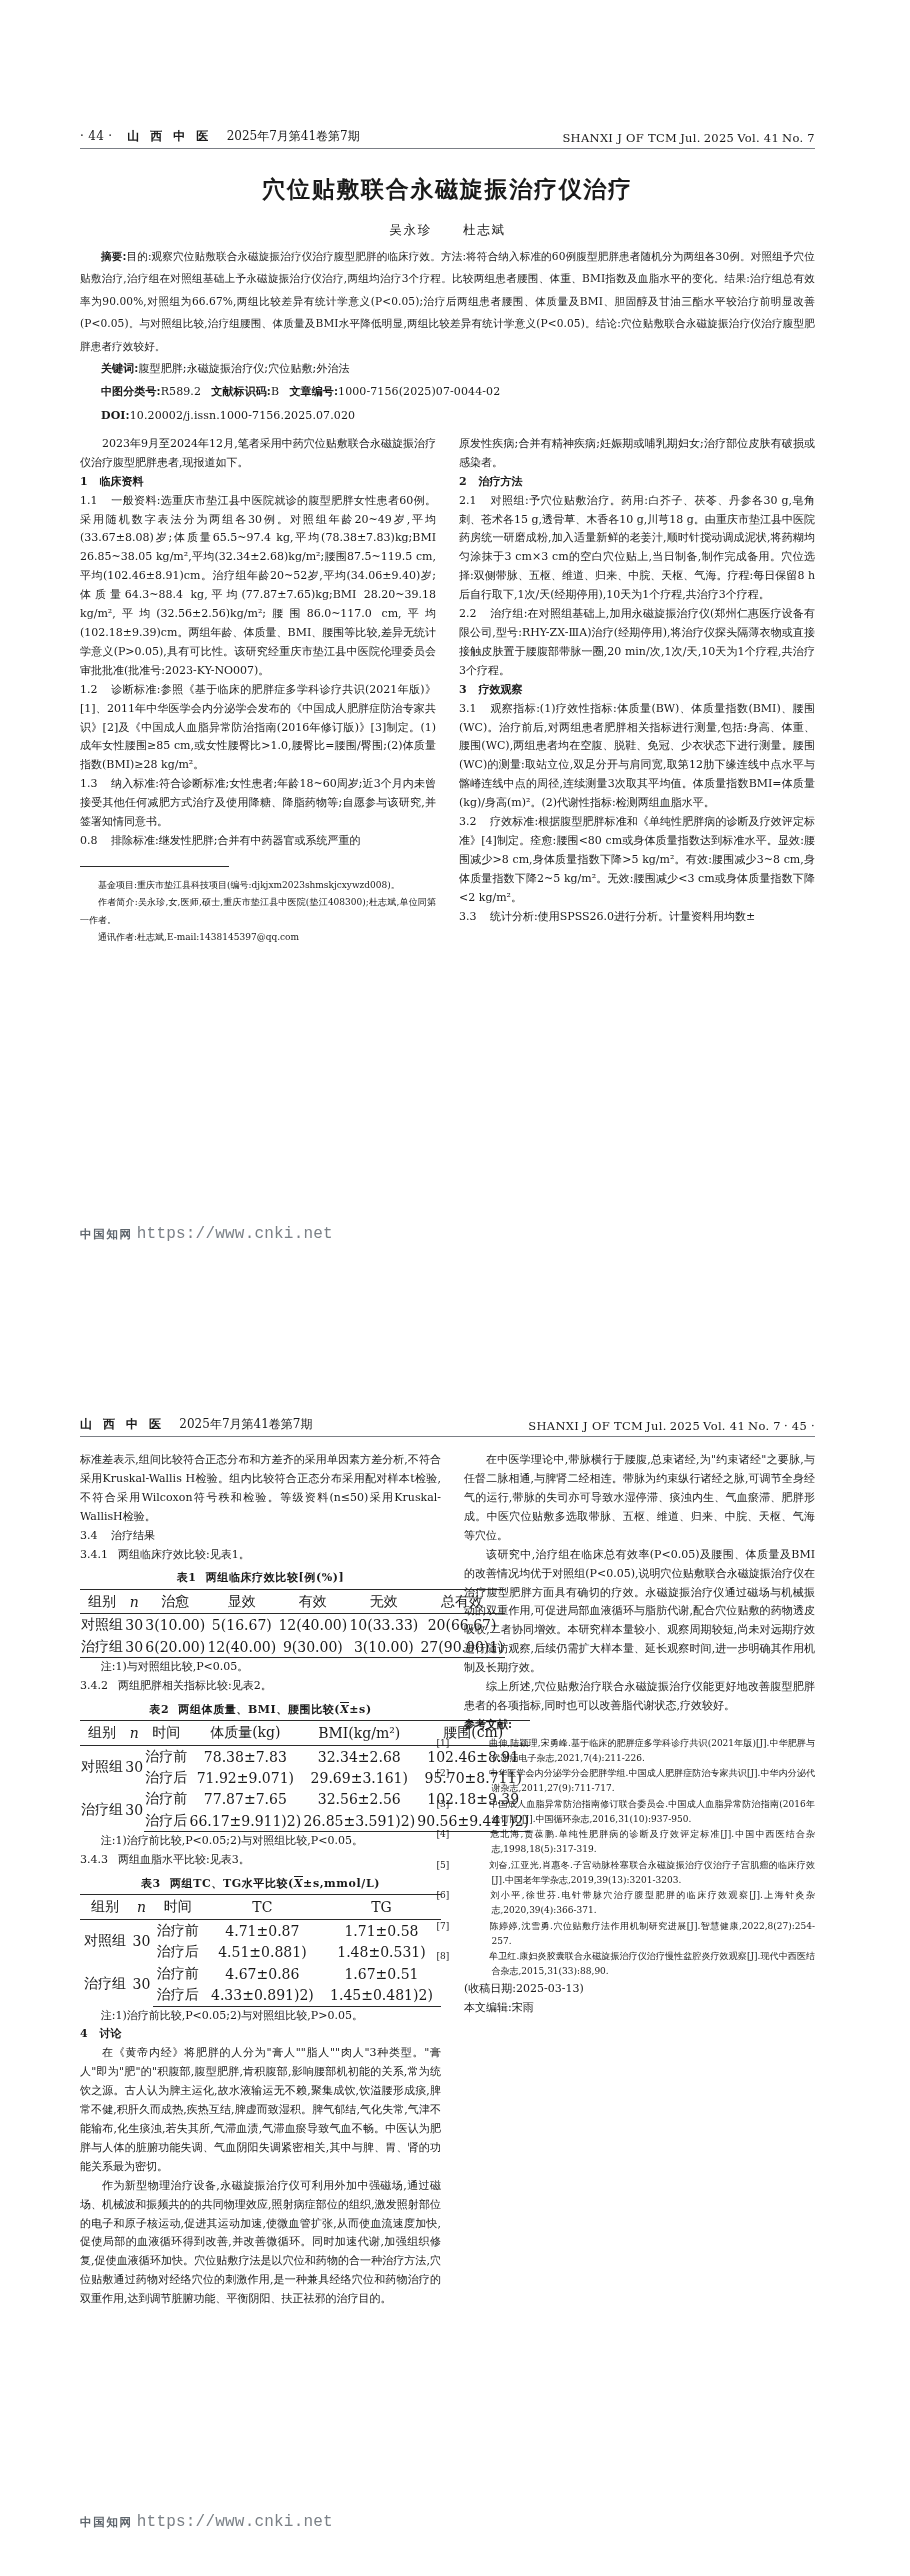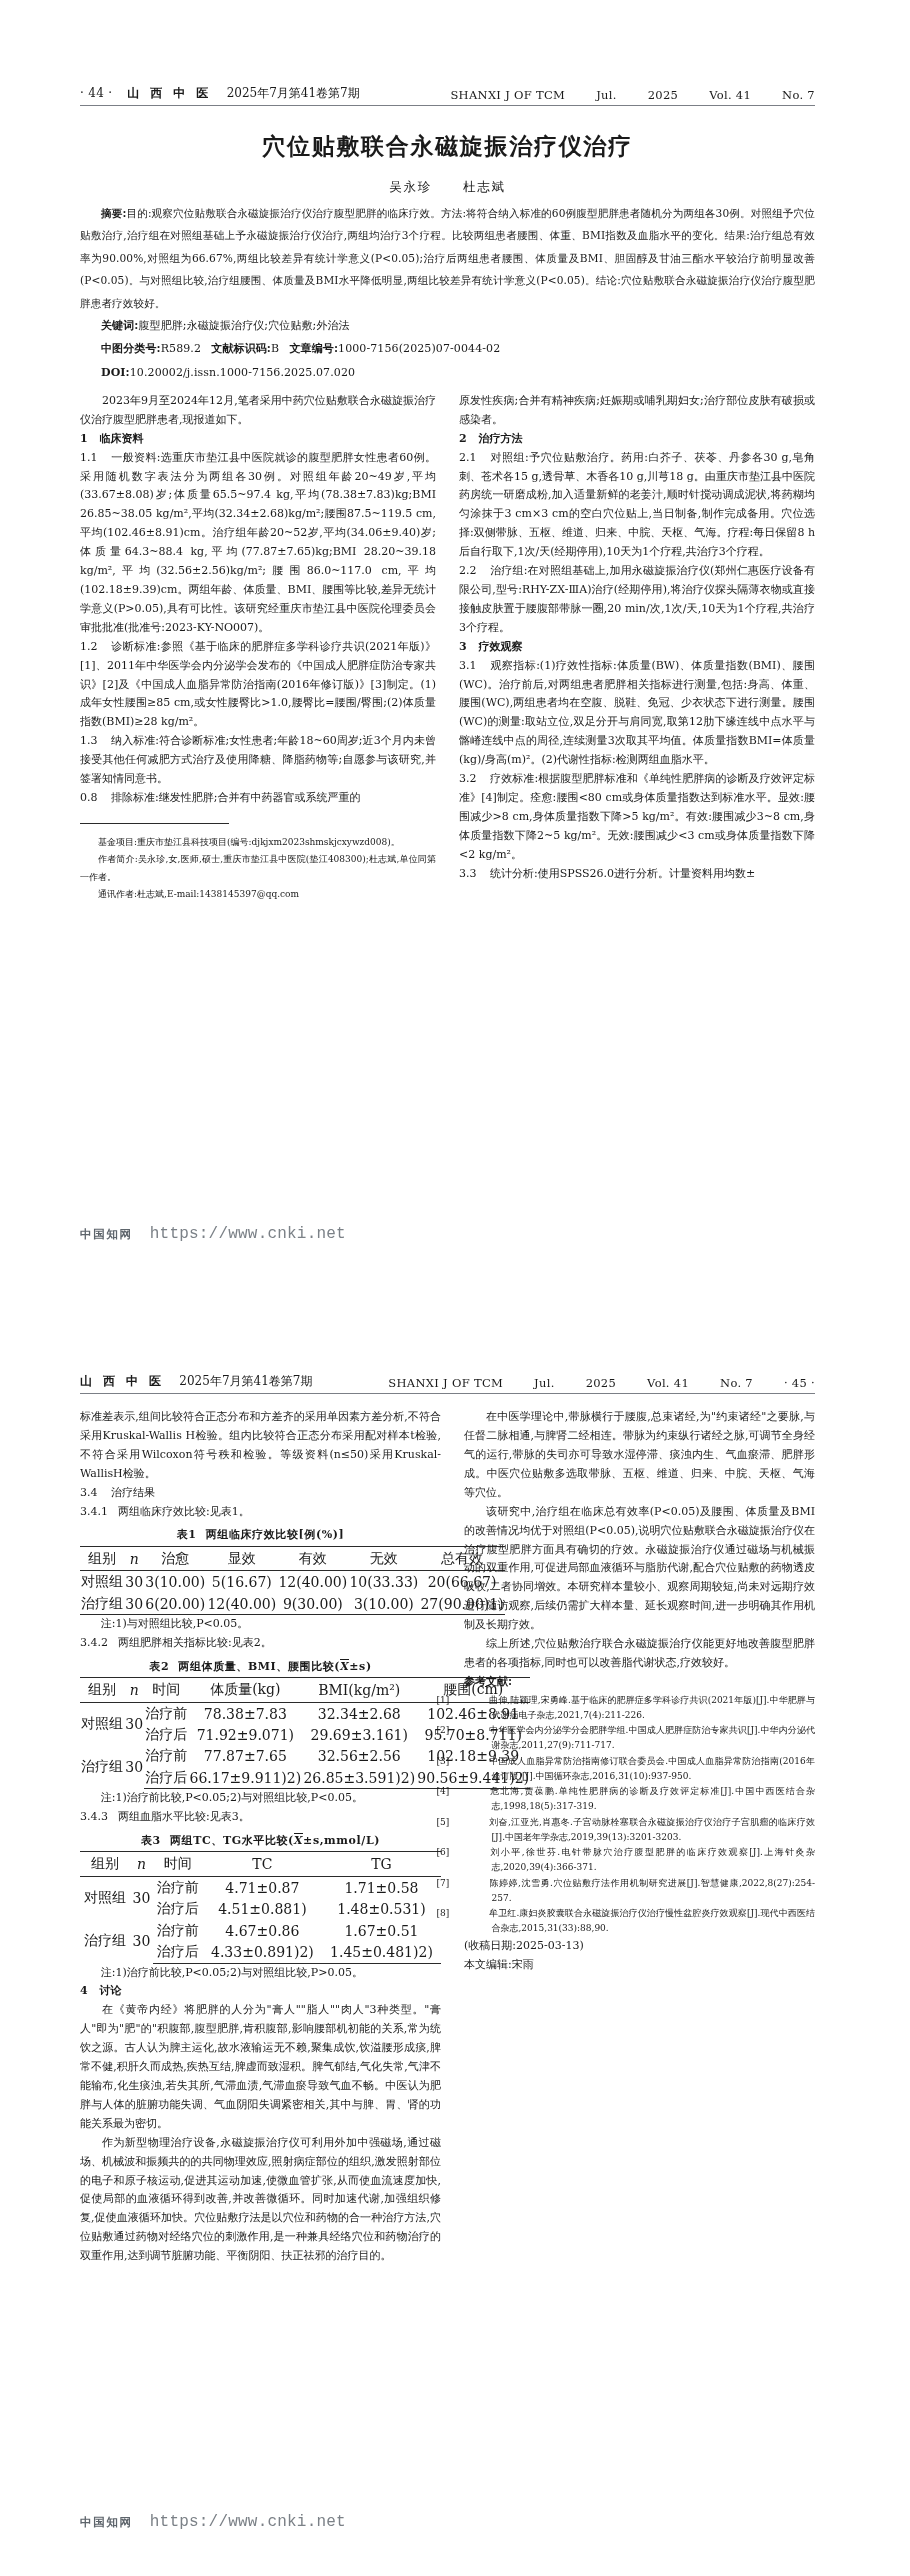--- a/index.html
+++ b/index.html
@@ -29,22 +29,22 @@
     align-items:flex-end;
     justify-content:space-between;
     padding-top:85px;
     font-size:12px;
     letter-spacing:0.3px;
     white-space:nowrap;
   }
   .runhead .left{display:flex;align-items:baseline;gap:15px;}
   .runhead .folio{font-family:"DejaVu Serif","Liberation Serif",serif;}
   .runhead .journal-cn{letter-spacing:3.4px;font-weight:600;}
-  .runhead .issue-cn{letter-spacing:0px;}
-  .runhead .right{display:flex;align-items:baseline;gap:31px;font-size:11.5px;}
+  .runhead .issue-cn{letter-spacing:0px;margin-top:43px;}
+  .runhead .right{display:flex;align-items:baseline;gap:3px;font-size:11.5px;}
   .rule{
     margin-top:3.4px;
     border-bottom:1.4px solid #7b7f86;
   }
 
   
   .title{
     text-align:center;
     font-size:23px;
     line-height:1.42;
@@ -127,21 +127,21 @@
   }
   .fnote p.indent{text-indent:18px;}
 
   
   .cnki{
     position:absolute;
     left:80px;
     bottom:45px;
     display:flex;
     align-items:center;
-    gap:17px;
+    gap:4px;
     font-size:11.5px;
     color:#6c7177;
     letter-spacing:0.6px;
   }
   .cnki .brand{
     color:#5d646b;
     font-weight:600;
     letter-spacing:1.7px;
   }
   .cnki .url{

